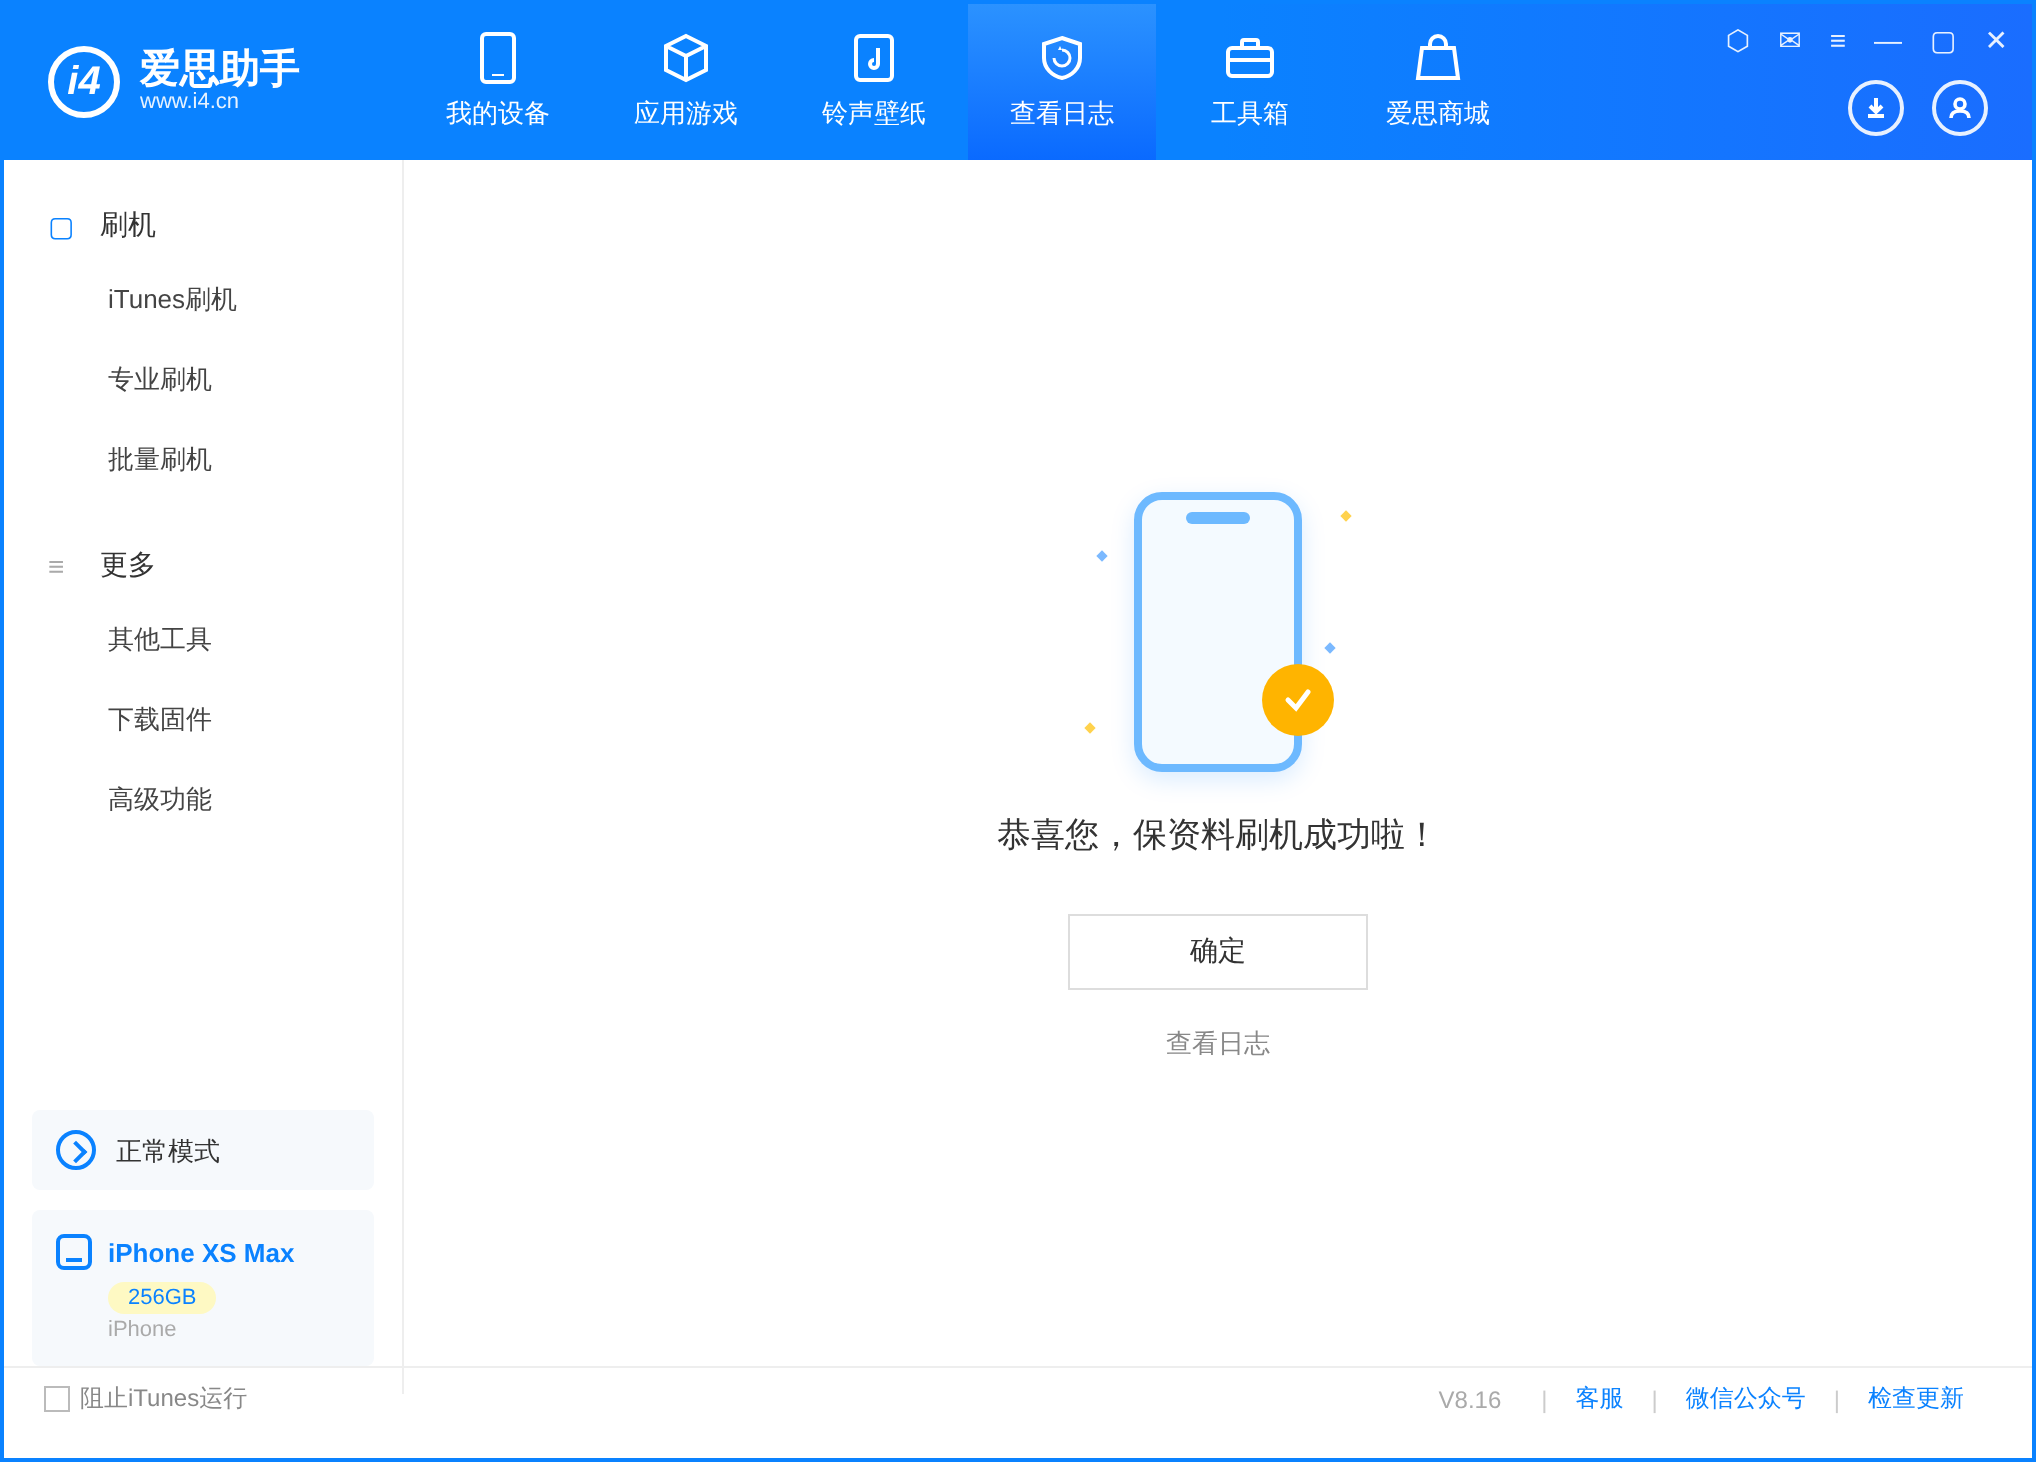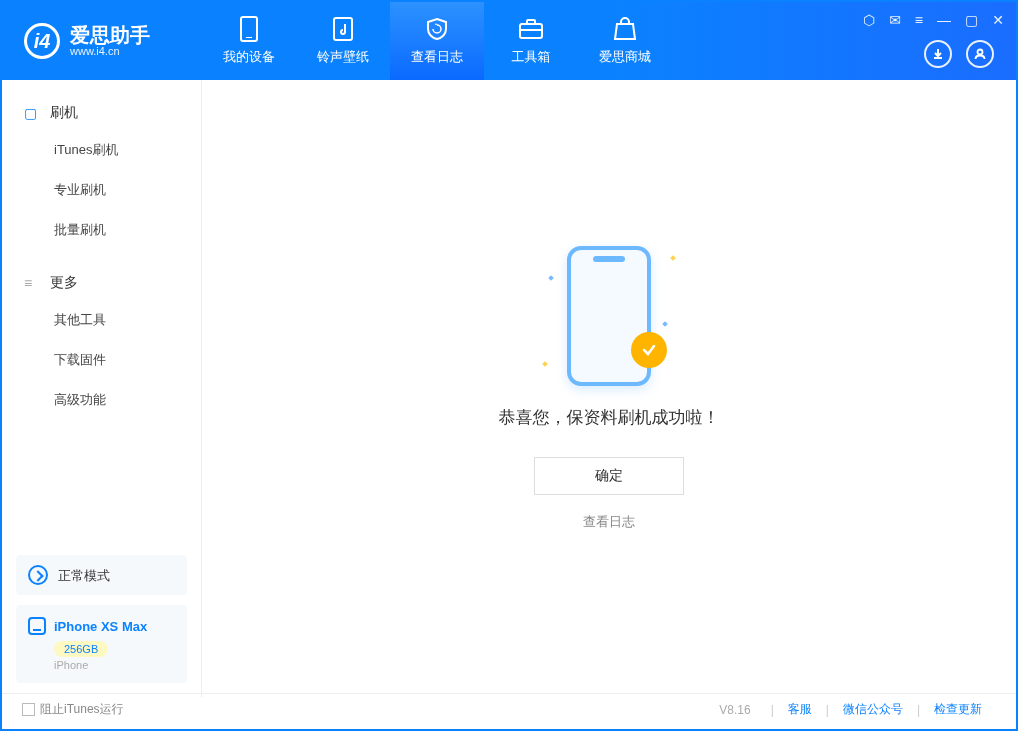--- a/index.html
+++ b/index.html
@@ -54,21 +54,21 @@
 .spark{position:absolute;width:4px;height:4px;background:#7bb9ff;transform:rotate(45deg);}
 .spark.s1{left:0;top:30px;}
 .spark.s2{right:-6px;top:10px;background:#ffd24d;}
 .spark.s3{left:-6px;bottom:20px;background:#ffd24d;}
 .spark.s4{right:2px;bottom:60px;}
 .msg{font-size:17px;color:#333;margin-bottom:28px;}
 .ok-btn{width:150px;height:38px;border:1px solid #ddd;background:#fff;font-size:14px;color:#333;cursor:pointer;margin-bottom:18px;}
 .loglink{font-size:13px;color:#888;cursor:pointer;}
 
 
-.status { position:absolute; left:0; right:0; bottom:4px; height:32px; border-top:1px solid #eee; display:flex; align-items:center; padding:0 20px; font-size:12px; color:#888; }
+.status { position:absolute; left:0; right:0; bottom:14px; height:32px; border-top:1px solid #eee; display:flex; align-items:center; padding:0 20px; font-size:12px; color:#888; }
 .status .schk{display:flex;align-items:center;cursor:pointer;}
 .status .box{width:13px;height:13px;border:1px solid #bbb;margin-right:5px;}
 .spacer{flex:1;}
 .status .ver{color:#aaa;margin-right:20px;}
 .status .slink{color:#0a82ff;cursor:pointer;padding:0 14px;}
 .status .divider{color:#ccc;}
 </style>
 </head>
 <body>
 
@@ -82,20 +82,28 @@
   </div>
   <div class="top-tabs">
     <div class="top-tab">
       <div class="tab-icon">
           <svg width="18" height="26" viewBox="0 0 18 26">
             <rect x="1" y="1" width="16" height="24" rx="2" fill="none" stroke="#fff" stroke-width="2"></rect>
             <rect x="6" y="21" width="6" height="1" fill="#fff"></rect>
           </svg>
         </div>
       <span>我的设备</span>
+    </div>
+    <div class="top-tab">
+      <div class="tab-icon">
+          <svg width="26" height="26" viewBox="0 0 26 26">
+            <path d="M13 2 L23 7 L23 19 L13 24 L3 19 L3 7 Z M3 7 L13 12 L23 7 M13 12 L13 24" fill="none" stroke="#fff" stroke-width="2"></path>
+          </svg>
+        </div>
+      <span>应用游戏</span>
     </div>
     <div class="top-tab">
       <div class="tab-icon">
           <svg width="22" height="26" viewBox="0 0 22 26">
             <rect x="2" y="2" width="18" height="22" rx="2" fill="none" stroke="#fff" stroke-width="2"></rect>
             <path d="M13 8 L13 16 A2 2 0 1 1 11 14" fill="none" stroke="#fff" stroke-width="2"></path>
           </svg>
         </div>
       <span>铃声壁纸</span>
     </div>

